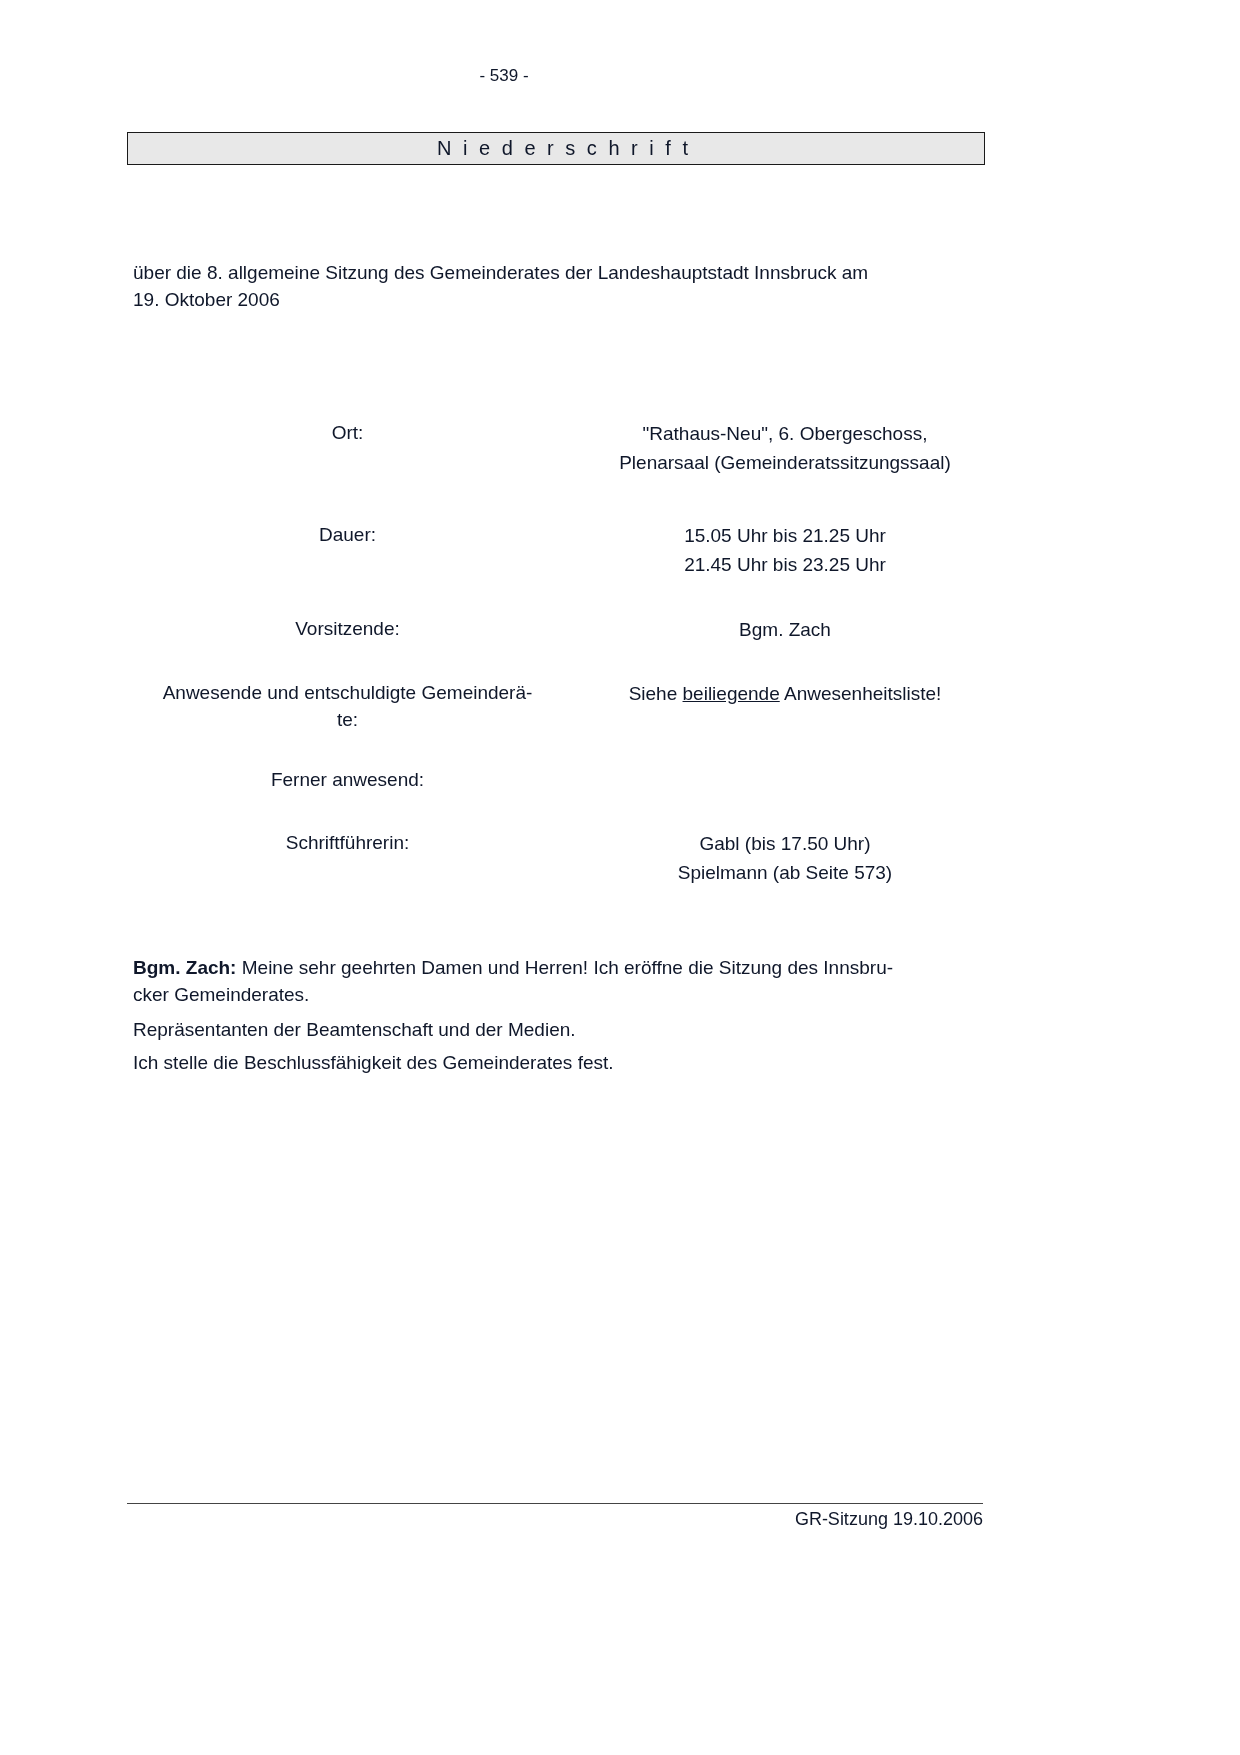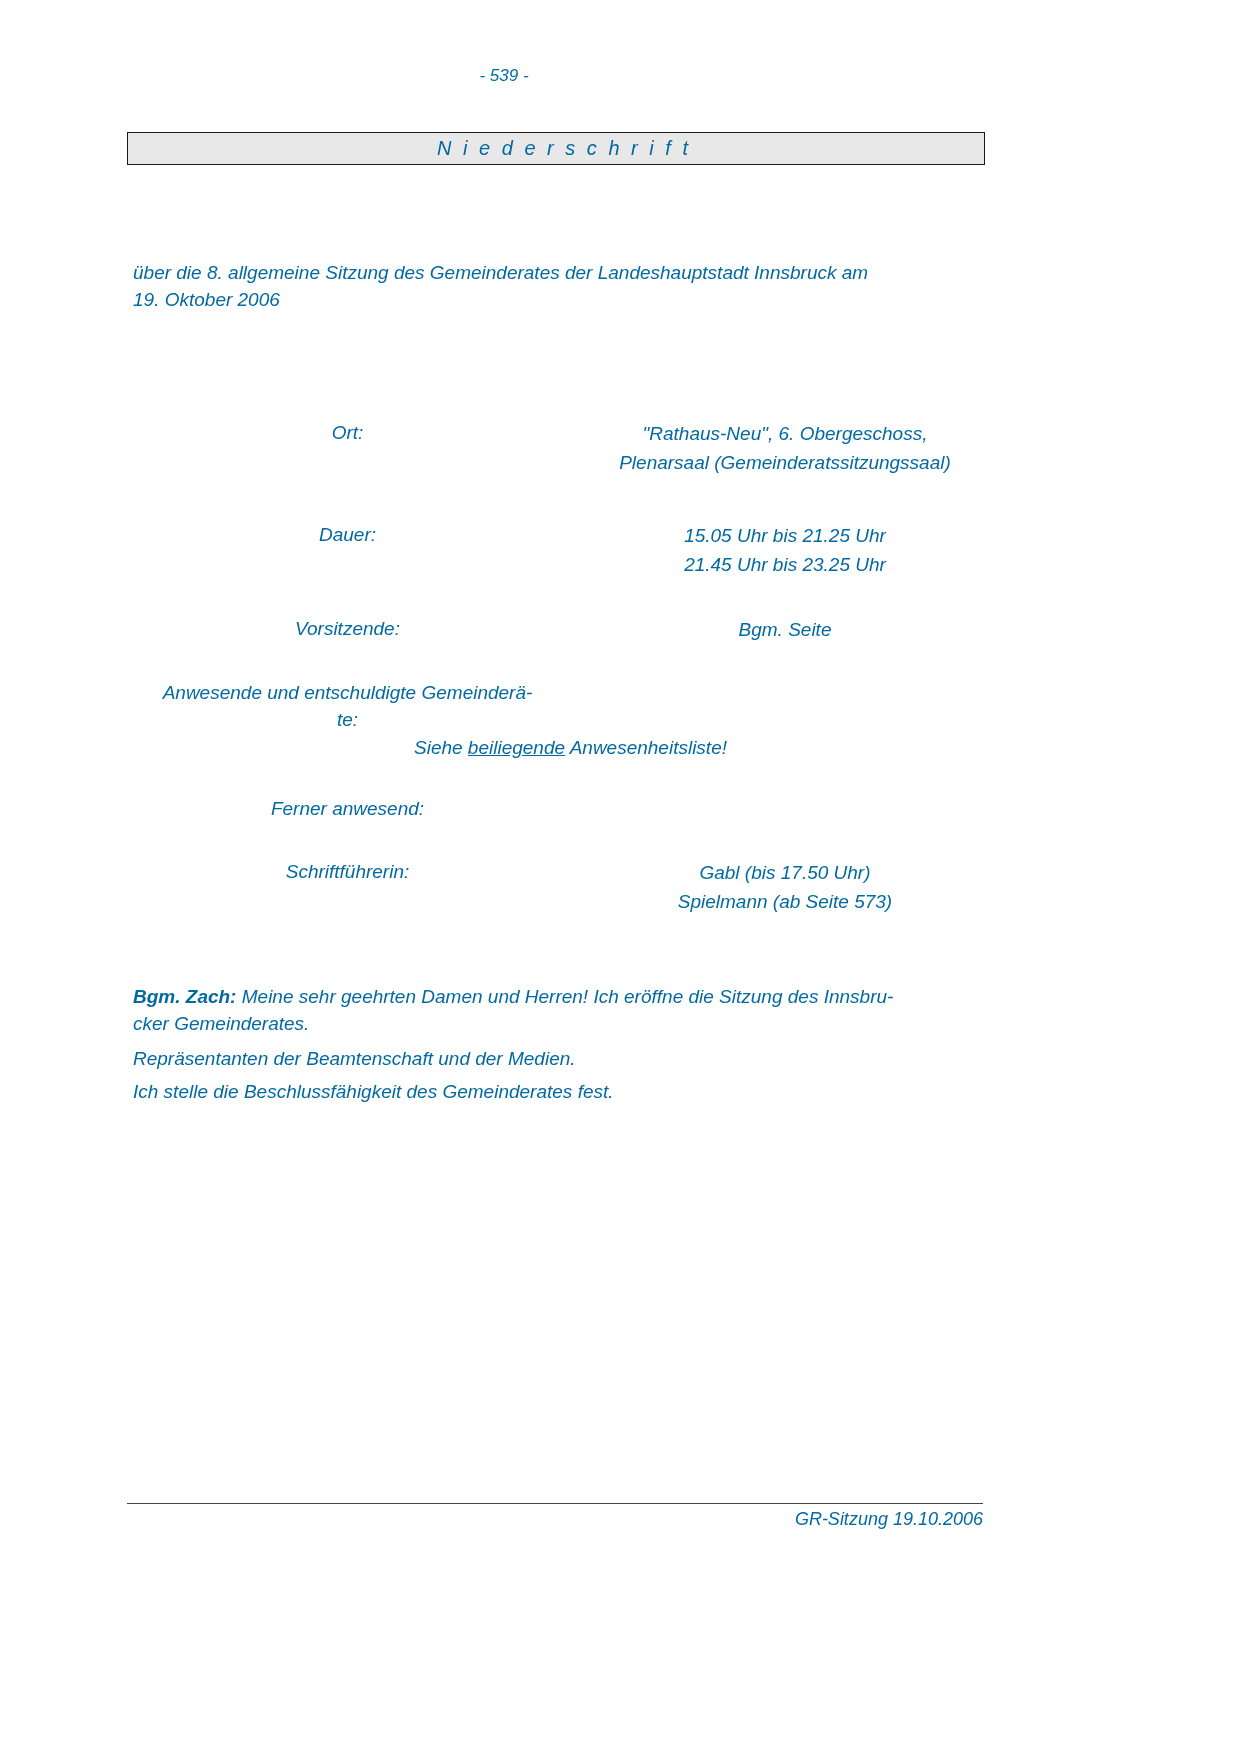--- a/index.html
+++ b/index.html
@@ -4,23 +4,22 @@
 <style>
   * { margin: 0; padding: 0; box-sizing: border-box; }
   html, body { background: #ffffff; }
   .page {
     position: relative;
     width: 1008px;
     height: 1755px;
     background: #ffffff;
     font-family: "Liberation Sans", "DejaVu Sans", sans-serif;
     font-size: 19px;
-    color: #0369a1;
+    color: #0f172a;
     overflow: hidden;
-    font-style: italic;
   }
   .page-number {
     padding-top: 66px;
     text-align: center;
     font-size: 17px;
     line-height: 20px;
   }
   .title-box {
     margin: 46px 0 0 127px;
     width: 858px;
@@ -39,21 +38,21 @@
   .meta { margin-top: 106px; text-align: center; }
   .meta .row {
     display: flex;
     padding-left: 133px;
     line-height: 29px;
   }
   .meta .row .label { width: 429px; line-height: 27px; }
   .meta .row .value { flex: 1; }
   .row-dauer { margin-top: 44px; }
   .row-vorsitzende { margin-top: 36px; }
-  .row-anwesende { margin-top: 35px; flex-direction: column; }
+  .row-anwesende { margin-top: 35px; }
   .row-ferner { margin-top: 33px; flex-direction: column; }
   .row-schriftfuehrerin { margin-top: 36px; }
   .underlined { text-decoration: underline; }
   .body-text {
     margin: 67px 0 0 133px;
     width: 840px;
     line-height: 27px;
   }
   .body-text .para { margin-top: 8px; }
   .body-text .para:first-child { margin-top: 0; }
@@ -102,21 +101,21 @@
     <div class="row row-dauer">
       <div class="label">Dauer:</div>
       <div class="value">
         <div>15.05 Uhr bis 21.25 Uhr</div>
         <div>21.45 Uhr bis 23.25 Uhr</div>
       </div>
     </div>
 
     <div class="row row-vorsitzende">
       <div class="label">Vorsitzende:</div>
-      <div class="value">Bgm. Seite</div>
+      <div class="value">Bgm. Zach</div>
     </div>
 
     <div class="row row-anwesende">
       <div class="label">
         <div>Anwesende und entschuldigte Gemeinderä-</div>
         <div>te:</div>
       </div>
       <div class="value">
         <span>Siehe </span><span class="underlined">beiliegende</span><span> Anwesenheitsliste!</span>
       </div>

